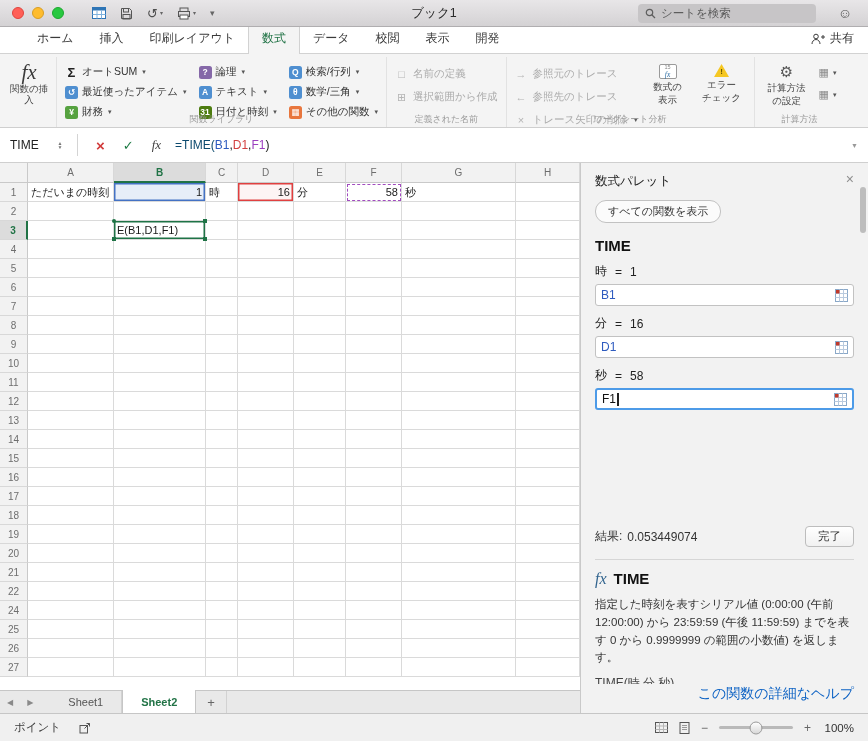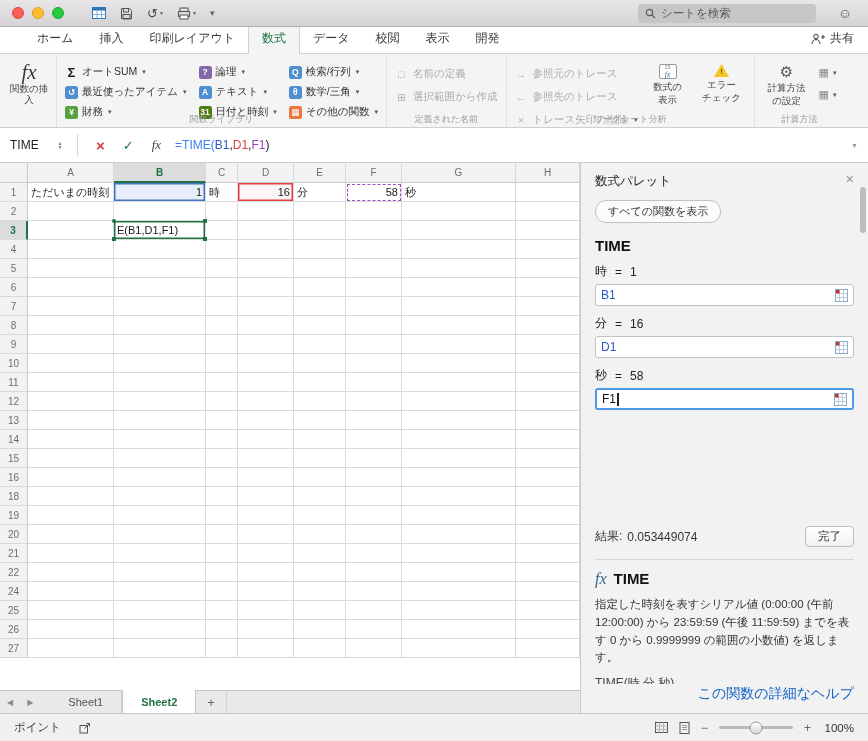--- a/index.html
+++ b/index.html
@@ -160,20 +160,21 @@
     <span class="qat-btn">
       <svg width="14" height="13">
           <rect x="3" y="1" width="8" height="3.5" fill="none" stroke="#555"></rect>
           <rect x="1.5" y="4.5" width="11" height="5" fill="none" stroke="#555"></rect>
           <rect x="3" y="8" width="8" height="4" fill="#fff" stroke="#555"></rect>
         </svg>
       <i class="mini-caret">▾</i>
     </span>
     <span class="qat-btn" style="font-size:9px;color:#666">▾</span>
   </div>
+  <div class="tb-title">ブック1</div>
   <div class="tb-search">
     <span style="display:flex">
       <svg width="11" height="11">
           <circle cx="4.5" cy="4.5" r="3.2" fill="none" stroke="#5e5e5e" stroke-width="1.2"></circle>
           <line x1="7" y1="7" x2="10" y2="10" stroke="#5e5e5e" stroke-width="1.2"></line>
         </svg>
     </span>
     <span>シートを検索</span>
   </div>
   <span class="tb-smiley">☺</span>
@@ -331,21 +332,21 @@
 <div class="fbar">
   <div class="namebox">TIME</div>
   <div class="stepper">
       <span>▲</span>
       <span>▼</span>
     </div>
   <div class="fdiv"></div>
   <span class="fb-x">×</span>
   <span class="fb-ok">✓</span>
   <span class="fb-fx">fx</span>
-  <span class="ftext"><span style="color: #3b82f6;">=TIME(</span><span style="color: rgb(46, 91, 191);">B1</span><span style="color: rgb(26, 26, 26);">,</span><span style="color: rgb(210, 63, 63);">D1</span><span style="color: rgb(26, 26, 26);">,</span><span style="color: rgb(155, 63, 191);">F1</span><span style="color: rgb(26, 26, 26);">)</span></span>
+  <span class="ftext"><span style="color: #0c4a6e;">=TIME(</span><span style="color: rgb(46, 91, 191);">B1</span><span style="color: rgb(26, 26, 26);">,</span><span style="color: rgb(210, 63, 63);">D1</span><span style="color: rgb(26, 26, 26);">,</span><span style="color: rgb(155, 63, 191);">F1</span><span style="color: rgb(26, 26, 26);">)</span></span>
   <span class="fchev">▼</span>
 </div>
 
 <div class="main">
   <div class="sheet-area">
     <div class="grid">
       <div class="colheaders">
           <div class="corner"></div>
           <div class="ch" style="width: 86px;">A</div>
           <div class="ch active" style="width: 92px;">B</div>
@@ -537,20 +538,31 @@
             <div class="cell" style="width: 92px;"></div>
             <div class="cell" style="width: 32px;"></div>
             <div class="cell" style="width: 56px;"></div>
             <div class="cell" style="width: 52px;"></div>
             <div class="cell" style="width: 56px;"></div>
             <div class="cell" style="width: 114px;"></div>
             <div class="cell" style="width: 64px;"></div>
           </div>
           <div class="grow">
             <div class="rh">16</div>
+            <div class="cell" style="width: 86px;"></div>
+            <div class="cell" style="width: 92px;"></div>
+            <div class="cell" style="width: 32px;"></div>
+            <div class="cell" style="width: 56px;"></div>
+            <div class="cell" style="width: 52px;"></div>
+            <div class="cell" style="width: 56px;"></div>
+            <div class="cell" style="width: 114px;"></div>
+            <div class="cell" style="width: 64px;"></div>
+          </div>
+          <div class="grow">
+            <div class="rh">17</div>
             <div class="cell" style="width: 86px;"></div>
             <div class="cell" style="width: 92px;"></div>
             <div class="cell" style="width: 32px;"></div>
             <div class="cell" style="width: 56px;"></div>
             <div class="cell" style="width: 52px;"></div>
             <div class="cell" style="width: 56px;"></div>
             <div class="cell" style="width: 114px;"></div>
             <div class="cell" style="width: 64px;"></div>
           </div>
           <div class="grow">

